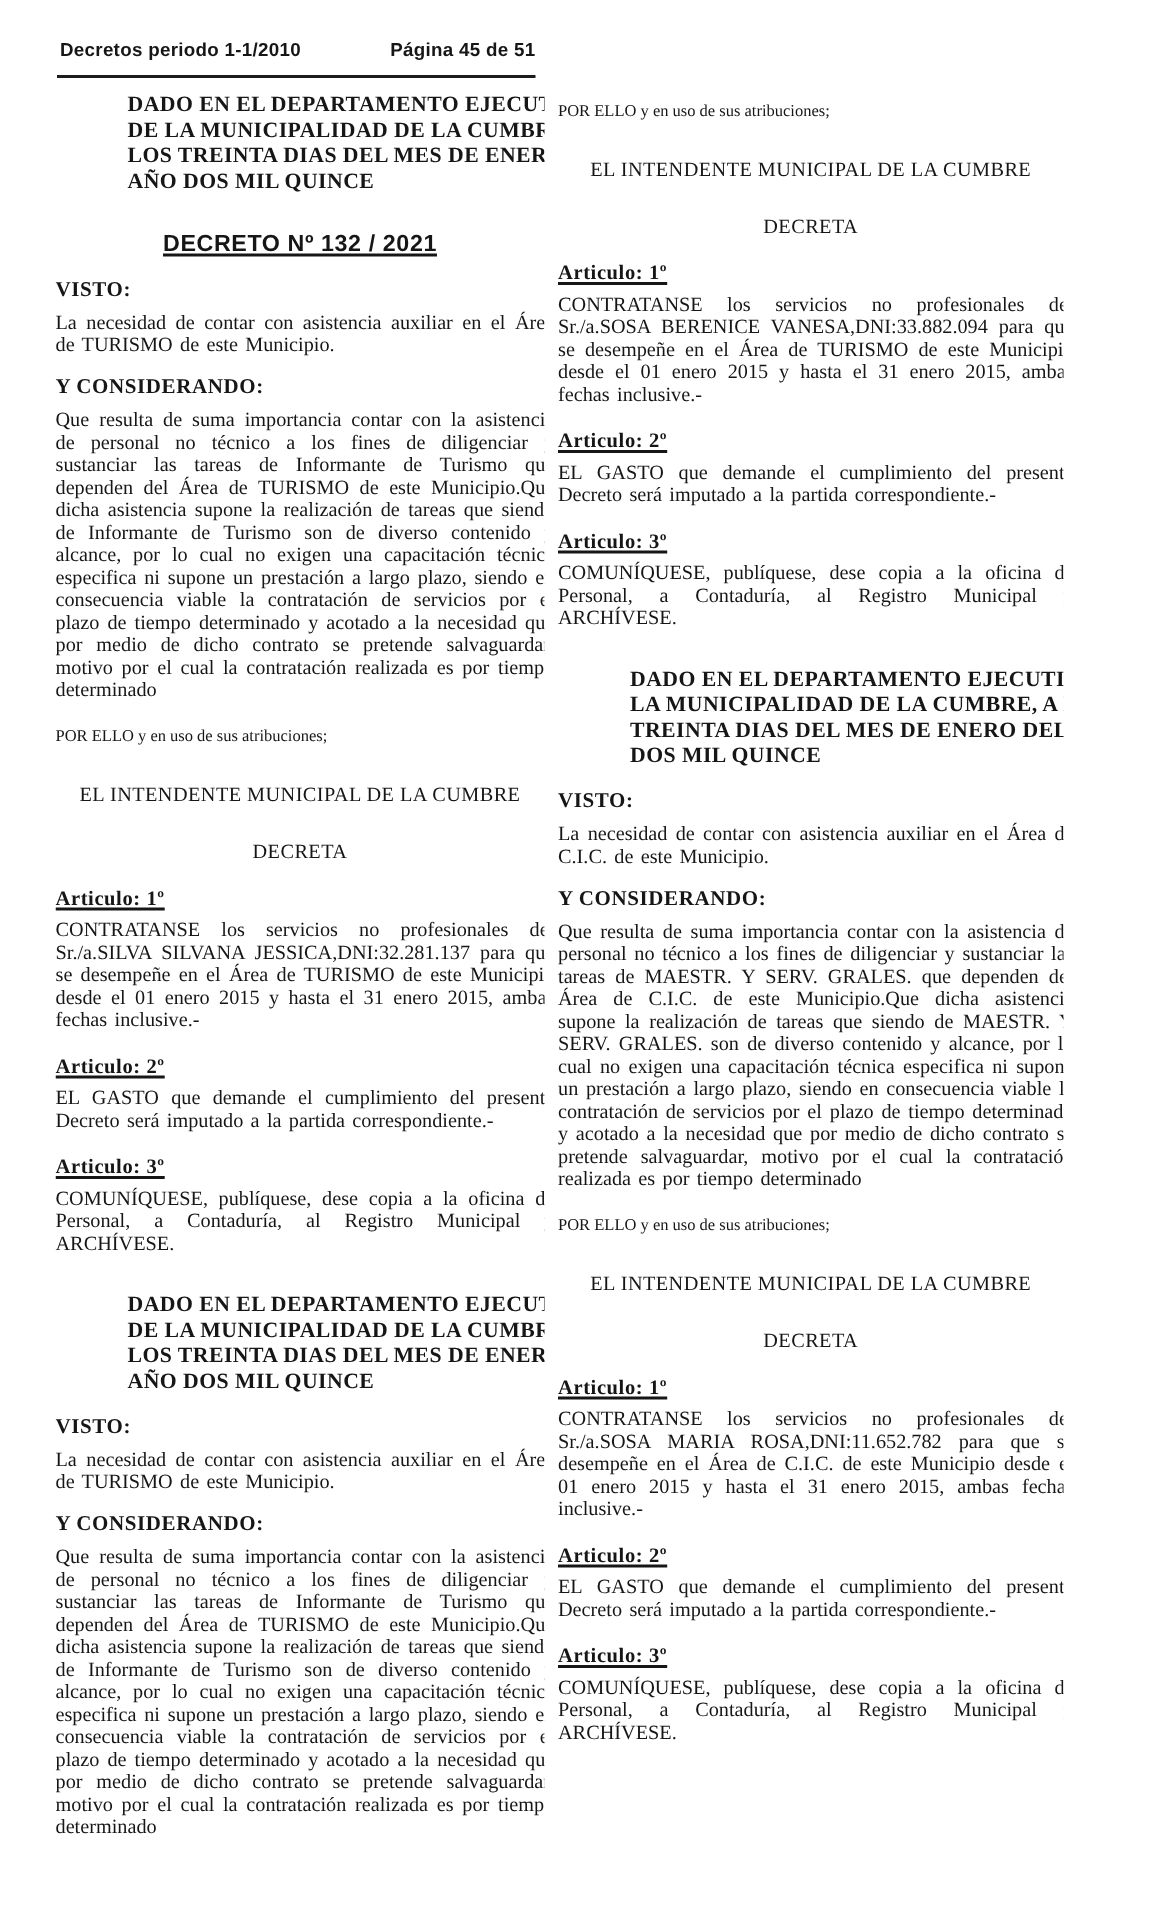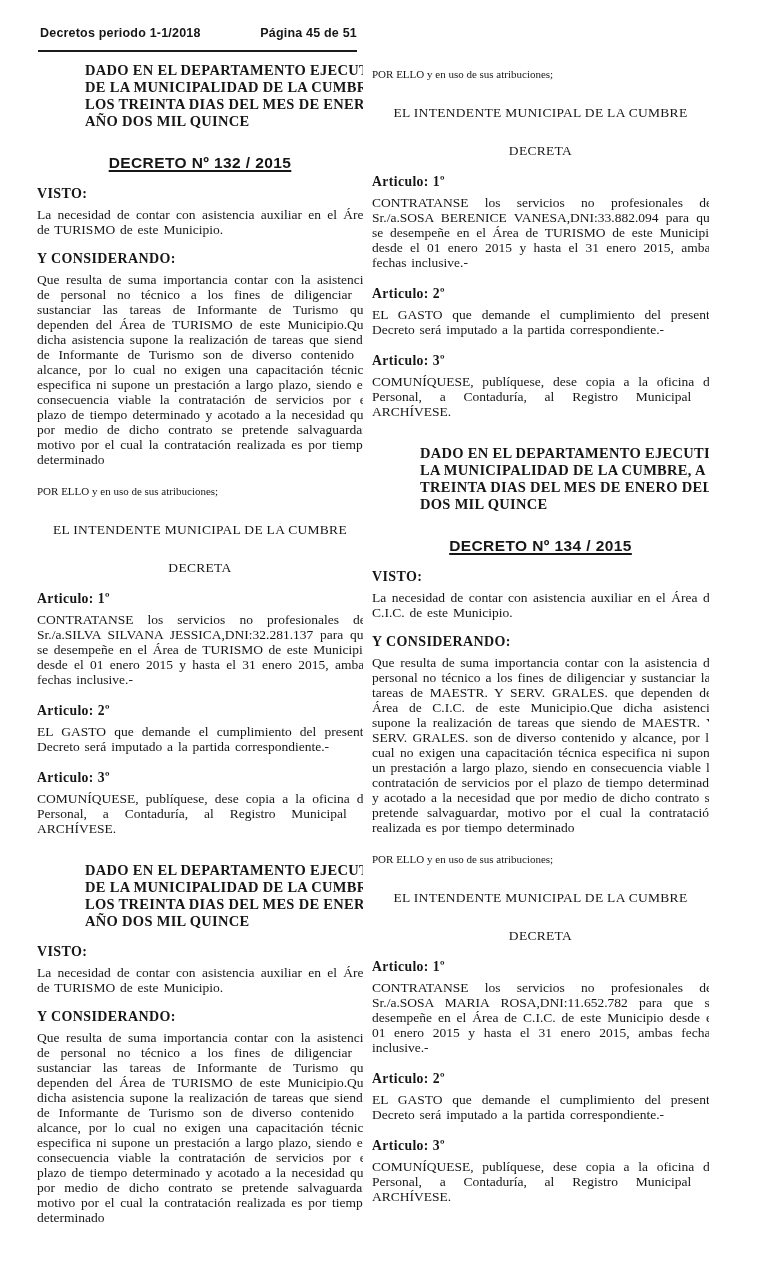--- a/index.html
+++ b/index.html
@@ -103,39 +103,40 @@
     font-size: 13.5px;
     line-height: 15px;
     text-align: center;
     letter-spacing: 0.3px;
   }
   .b-article {
     margin-top: 16px;
     font-weight: bold;
     font-size: 13.7px;
     line-height: 15px;
+    text-decoration: underline;
     text-underline-offset: 2px;
     text-decoration-thickness: 1.5px;
     letter-spacing: 0.4px;
   }
 </style>
 </head>
 <body>
 
 <div class="page">
 
   <div class="pageheader">
-    <span class="doc-title">Decretos periodo 1-1/2018</span>
+    <span class="doc-title">Decretos periodo 1-1/2010</span>
     <span class="page-ind">Página 45 de 51</span>
   </div>
   <div class="hrule"></div>
 
   <div class="col col-left" id="col-left">
       <div class="b b-given">DADO EN EL DEPARTAMENTO EJECUTIVO DE LA MUNICIPALIDAD DE LA CUMBRE, A LOS TREINTA DIAS DEL MES DE ENERO DEL AÑO DOS MIL QUINCE</div>
-      <div class="b b-title">DECRETO Nº 132 / 2015</div>
+      <div class="b b-title">DECRETO Nº 132 / 2021</div>
       <div class="b b-label">VISTO:</div>
       <div class="b b-para">La necesidad de contar con asistencia auxiliar en el Área de TURISMO de este Municipio.</div>
       <div class="b b-label">Y CONSIDERANDO:</div>
       <div class="b b-para">Que resulta de suma importancia contar con la asistencia de personal no técnico a los fines de diligenciar y sustanciar las tareas de Informante de Turismo que dependen del Área de TURISMO de este Municipio.Que dicha asistencia supone la realización de tareas que siendo de Informante de Turismo son de diverso contenido y alcance, por lo cual no exigen una capacitación técnica especifica ni supone un prestación a largo plazo, siendo en consecuencia viable la contratación de servicios por el plazo de tiempo determinado y acotado  a la necesidad que por medio de dicho contrato se pretende salvaguardar, motivo por el cual la contratación realizada es por tiempo determinado</div>
       <div class="b b-porello">POR ELLO y en uso de sus atribuciones;</div>
       <div class="b b-center">EL INTENDENTE MUNICIPAL DE LA CUMBRE</div>
       <div class="b b-center">DECRETA</div>
       <div class="b b-article">Articulo: 1º</div>
       <div class="b b-para">CONTRATANSE los servicios no profesionales del Sr./a.SILVA SILVANA JESSICA,DNI:32.281.137 para que se desempeñe  en  el Área de TURISMO de este Municipio desde el 01 enero 2015 y hasta el 31 enero 2015,  ambas fechas inclusive.-</div>
       <div class="b b-article">Articulo: 2º</div>
@@ -153,21 +154,20 @@
       <div class="b b-porello">POR ELLO y en uso de sus atribuciones;</div>
       <div class="b b-center">EL INTENDENTE MUNICIPAL DE LA CUMBRE</div>
       <div class="b b-center">DECRETA</div>
       <div class="b b-article">Articulo: 1º</div>
       <div class="b b-para">CONTRATANSE los servicios no profesionales del Sr./a.SOSA BERENICE VANESA,DNI:33.882.094 para que se desempeñe  en  el Área de TURISMO de este Municipio desde el 01 enero 2015 y hasta el 31 enero 2015, ambas fechas inclusive.-</div>
       <div class="b b-article">Articulo: 2º</div>
       <div class="b b-para">EL GASTO que demande el cumplimiento del presente Decreto será imputado a la partida correspondiente.-</div>
       <div class="b b-article">Articulo: 3º</div>
       <div class="b b-para">COMUNÍQUESE, publíquese, dese copia a la oficina de Personal, a  Contaduría, al Registro Municipal  y ARCHÍVESE.</div>
       <div class="b b-given">DADO EN EL DEPARTAMENTO EJECUTIVO DE LA MUNICIPALIDAD DE LA CUMBRE, A LOS TREINTA DIAS DEL MES DE ENERO DEL AÑO DOS MIL QUINCE</div>
-      <div class="b b-title">DECRETO Nº 134 / 2015</div>
       <div class="b b-label">VISTO:</div>
       <div class="b b-para">La necesidad de contar con asistencia auxiliar en el Área de C.I.C. de este Municipio.</div>
       <div class="b b-label">Y CONSIDERANDO:</div>
       <div class="b b-para">Que resulta de suma importancia contar con la asistencia de personal no técnico a los fines de diligenciar y sustanciar las tareas de MAESTR. Y SERV. GRALES. que dependen del Área de C.I.C. de este Municipio.Que dicha asistencia supone la realización de tareas que siendo de MAESTR. Y SERV. GRALES. son de diverso contenido y alcance, por lo cual no exigen una capacitación técnica especifica ni supone un prestación a largo plazo, siendo en consecuencia viable la contratación de servicios por el plazo de tiempo determinado y acotado  a la necesidad que por medio de dicho contrato se pretende salvaguardar, motivo por el cual la contratación realizada es por tiempo determinado</div>
       <div class="b b-porello">POR ELLO y en uso de sus atribuciones;</div>
       <div class="b b-center">EL INTENDENTE MUNICIPAL DE LA CUMBRE</div>
       <div class="b b-center">DECRETA</div>
       <div class="b b-article">Articulo: 1º</div>
       <div class="b b-para">CONTRATANSE los servicios no profesionales del Sr./a.SOSA MARIA ROSA,DNI:11.652.782 para que se desempeñe  en  el Área de C.I.C. de este Municipio desde el 01 enero 2015 y hasta el 31 enero 2015,  ambas fechas inclusive.-</div>
       <div class="b b-article">Articulo: 2º</div>

